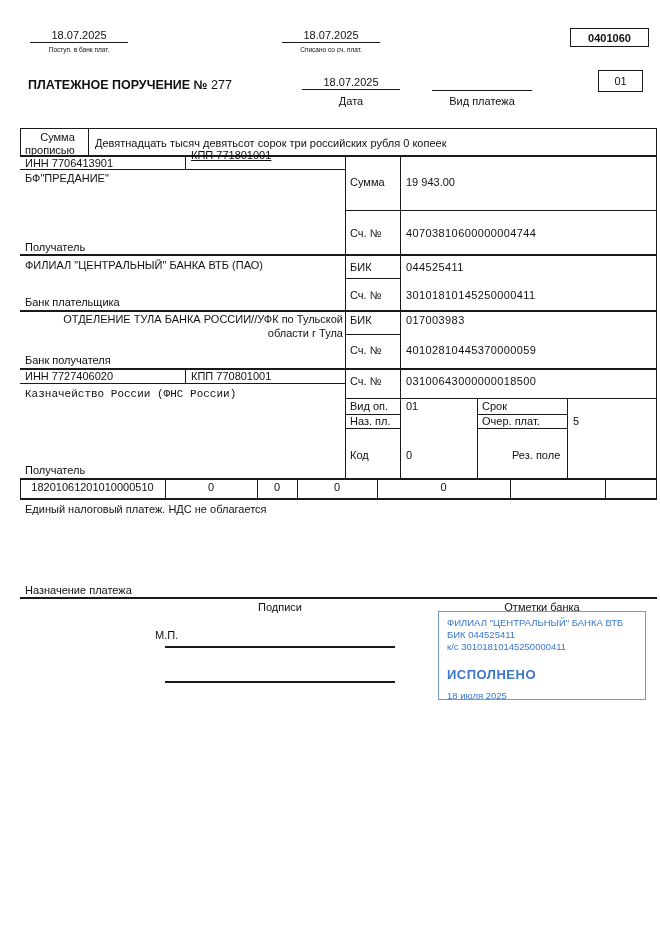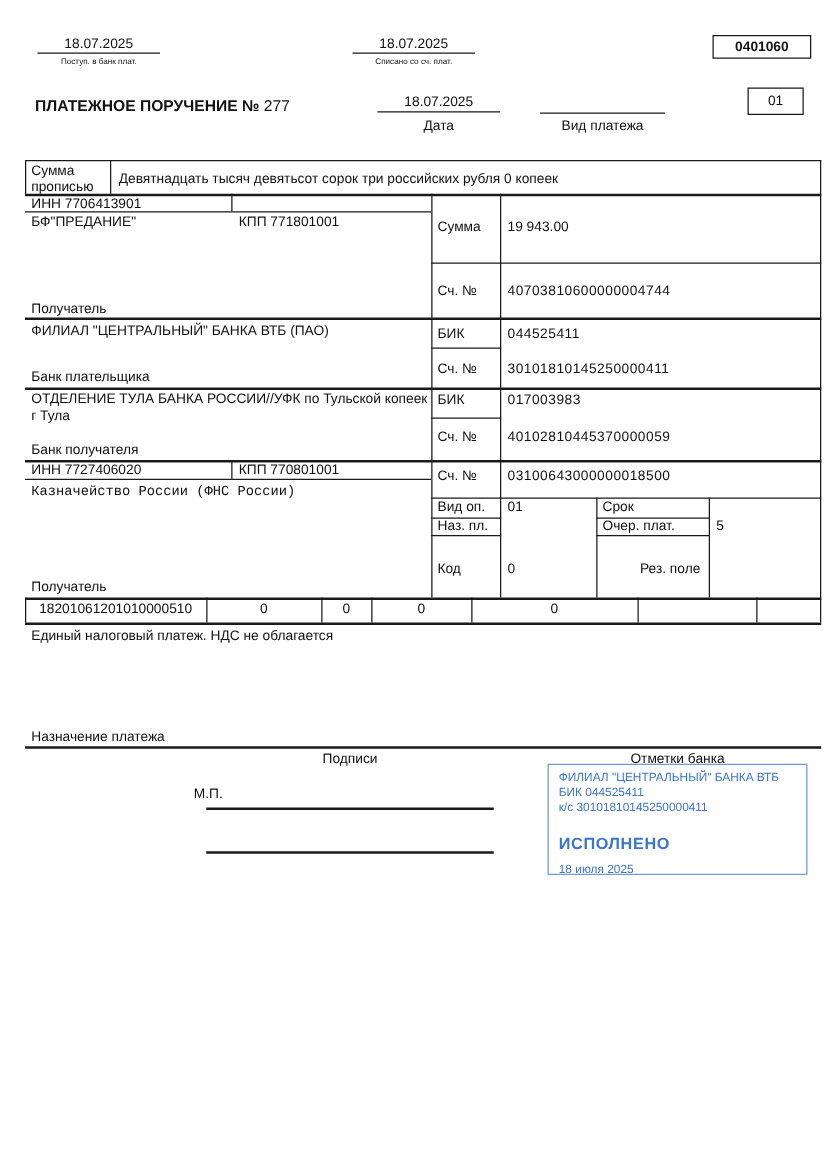--- a/index.html
+++ b/index.html
@@ -1,21 +1,21 @@
 <!DOCTYPE html>
 <html><head>
 <meta charset="utf-8">
 <style>
   html,body{margin:0;padding:0;background:#ffffff;}
   .page{
     position:relative;width:660px;height:933px;background:#ffffff;
     font-family:"Liberation Sans", sans-serif;color:#111;overflow:hidden;
   }
   .abs{position:absolute;}
-  .t{font-size:11px;line-height:13px;white-space:nowrap;}
+  .t{font-size:11px;line-height:13px;white-space:nowrap;text-align:right;}
   .t-sm{font-size:6.5px;line-height:8px;white-space:nowrap;}
   .t-wrap{white-space:normal;}
   .bold{font-weight:bold;}
   .ctr{text-align:center;}
   .hl{position:absolute;background:#1a1a1a;}
   .vl{position:absolute;background:#1a1a1a;}
   .ubox{border-bottom:1.5px solid #1a1a1a;text-align:center;}
   .codebox{border:1.8px solid #1a1a1a;display:flex;align-items:center;justify-content:center;font-size:11px;}
   .acct{letter-spacing:0.4px;}
   .taxcell{position:absolute;top:481px;font-size:11px;text-align:center;}
@@ -91,38 +91,38 @@
   <div class="vl" style="left:510px;top:478px;width:1px;height:20px;"></div>
   <div class="vl" style="left:605px;top:478px;width:1px;height:20px;"></div>
 
   <div class="abs t" style="left:25px;top:131px;">
     <div>Сумма</div>
     <div>прописью</div>
   </div>
   <div class="abs t" style="left:95px;top:137px;">Девятнадцать тысяч девятьсот сорок три российских рубля 0 копеек</div>
 
   <div class="abs t" style="left:25px;top:157px;">ИНН 7706413901</div>
-  <div class="abs t" style="left:191px;top:172px;">КПП 771801001</div>
+  <div class="abs t" style="left:191px;top:149px;text-decoration:underline;">КПП 771801001</div>
   <div class="abs t" style="left:25px;top:172px;">БФ"ПРЕДАНИЕ"</div>
   <div class="abs t" style="left:25px;top:241px;">Получатель</div>
 
   <div class="abs t" style="left:350px;top:176px;">Сумма</div>
   <div class="abs t" style="left:406px;top:176px;">19 943.00</div>
 
   <div class="abs t" style="left:350px;top:227px;">Сч. №</div>
   <div class="abs t acct" style="left:406px;top:227px;">40703810600000004744</div>
 
   <div class="abs t" style="left:25px;top:259px;">ФИЛИАЛ "ЦЕНТРАЛЬНЫЙ" БАНКА ВТБ (ПАО)</div>
   <div class="abs t" style="left:25px;top:296px;">Банк плательщика</div>
   <div class="abs t" style="left:350px;top:261px;">БИК</div>
   <div class="abs t acct" style="left:406px;top:261px;">044525411</div>
   <div class="abs t" style="left:350px;top:289px;">Сч. №</div>
   <div class="abs t acct" style="left:406px;top:289px;">30101810145250000411</div>
 
-  <div class="abs t t-wrap" style="left:25px;top:313px;width:318px;line-height:13.5px;">ОТДЕЛЕНИЕ ТУЛА БАНКА РОССИИ//УФК по Тульской копеек г Тула</div>
+  <div class="abs t t-wrap" style="left:25px;top:313px;width:318px;line-height:13.5px;">ОТДЕЛЕНИЕ ТУЛА БАНКА РОССИИ//УФК по Тульской области г Тула</div>
   <div class="abs t" style="left:25px;top:354px;">Банк получателя</div>
   <div class="abs t" style="left:350px;top:314px;">БИК</div>
   <div class="abs t acct" style="left:406px;top:314px;">017003983</div>
   <div class="abs t" style="left:350px;top:344px;">Сч. №</div>
   <div class="abs t acct" style="left:406px;top:344px;">40102810445370000059</div>
 
   <div class="abs t" style="left:25px;top:370px;">ИНН 7727406020</div>
   <div class="abs t" style="left:191px;top:370px;">КПП 770801001</div>
   <div class="abs t" style="left:25px;top:388px;font-family:Liberation Mono, monospace;">Казначейство России (ФНС России)</div>
   <div class="abs t" style="left:25px;top:464px;">Получатель</div>

